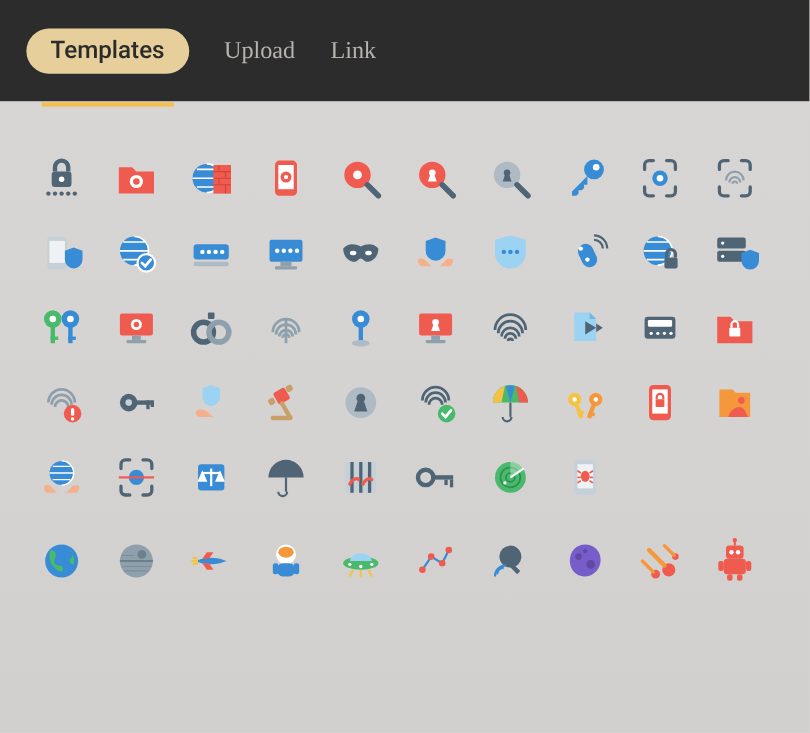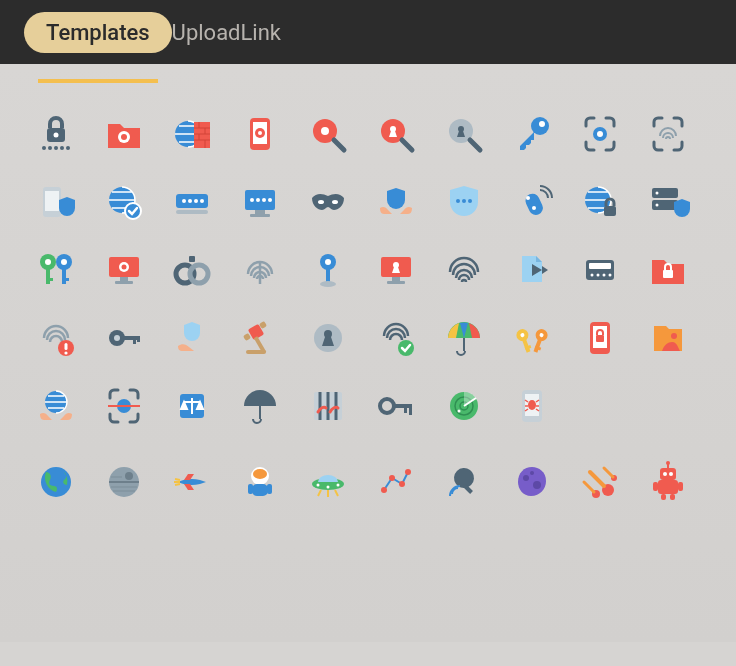--- a/index.html
+++ b/index.html
@@ -27,25 +27,26 @@
   * { box-sizing: border-box; }
   html, body { margin: 0; padding: 0; }
   body {
     width: 736px;
     height: 666px;
     font-family: -apple-system, "Segoe UI", Roboto, Helvetica, Arial, sans-serif;
     background: var(--bg-panel);
     overflow: hidden;
   }
   .nav {
-    height: 64px;
+    height: 92px;
     background: var(--bg-dark);
     display: flex;
     align-items: center;
     padding: 0 24px;
+    gap: 32px;
     position: relative;
   }
   .nav .pill {
     background: var(--pill-bg);
     color: var(--pill-text);
     font-size: 22px;
     font-weight: 500;
     border-radius: 999px;
     padding: 8px 22px;
     position: relative;
@@ -56,20 +57,21 @@
     left: 14px;
     right: 14px;
     bottom: -30px;
     height: 4px;
     background: var(--accent);
   }
   .nav .navlink {
     color: var(--text-nav);
     font-size: 22px;
     cursor: pointer;
+    font-family: Liberation Serif, serif;
   }
   .nav .spacer { flex: 1; }
   .panel {
     padding: 36px 22px 0 22px;
     height: calc(666px - 88px);
     overflow: hidden;
     background: linear-gradient(180deg, #d8d6d4 0%, #d2d0ce 100%);
   }
   .section-title {
     font-size: 18px;

